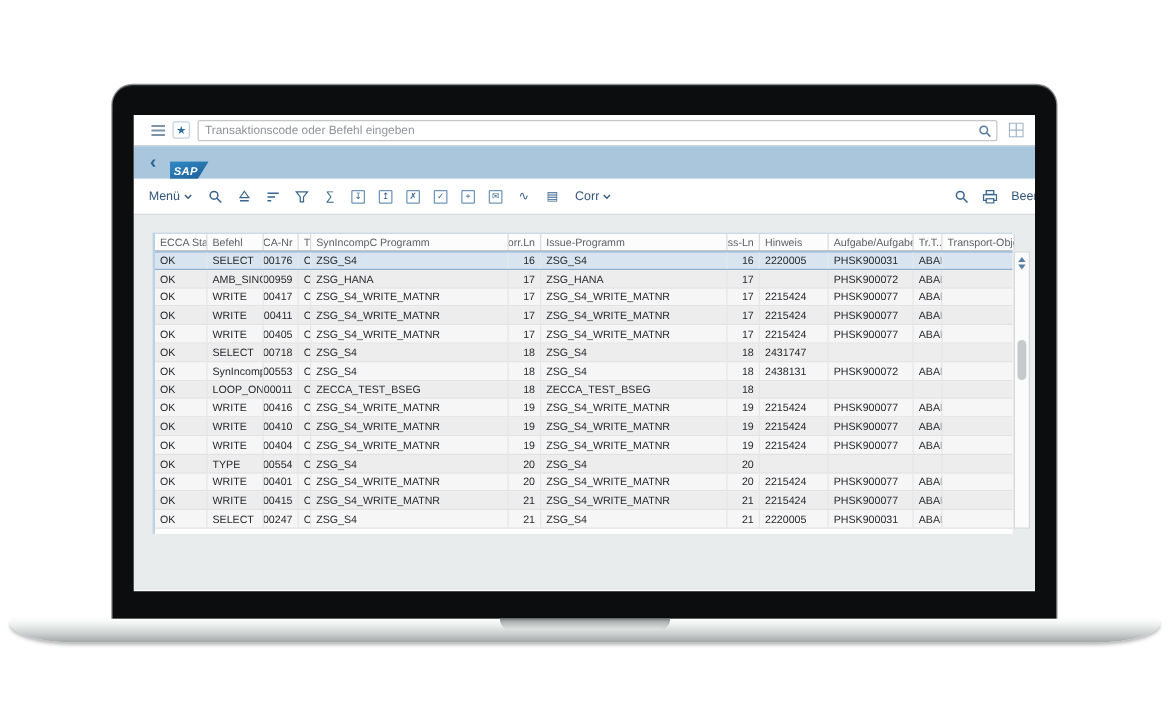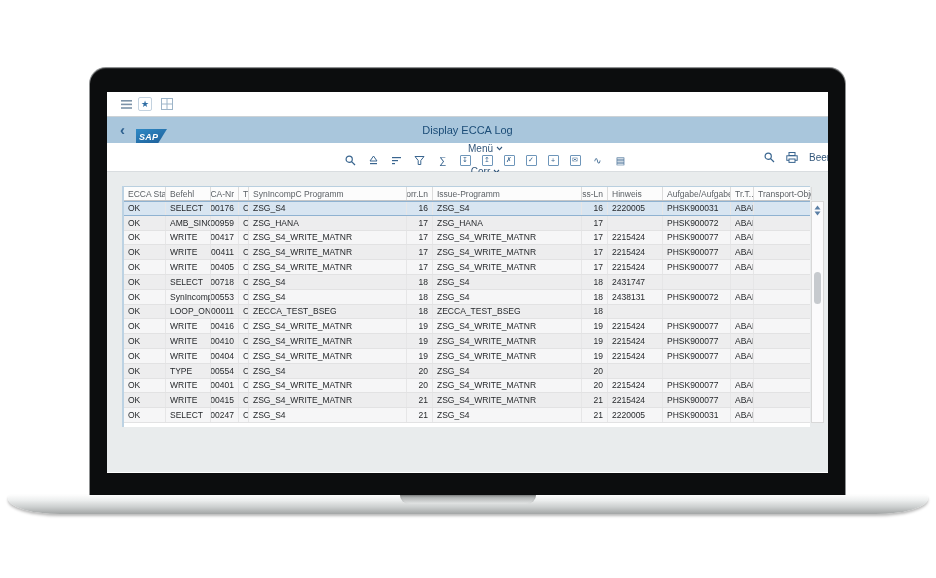--- a/index.html
+++ b/index.html
@@ -44,21 +44,21 @@
   .saplogo { margin-left:11px; width:31px; height:15px;
              background:linear-gradient(160deg,#2f8ac6 0%,#1f619b 90%);
              clip-path:polygon(0 0,100% 0,70% 100%,0 100%);
              color:#fff; font-size:9px; font-weight:bold; font-style:italic;
              display:flex; align-items:center; padding-left:3px; letter-spacing:.2px;margin-top:13px; }
   .apptitle { position:absolute; left:0; width:721px; text-align:center;
               color:#1b4c77; font-size:11px; }
 
   
   .toolbar { position:relative; height:29px; background:#fff; border-bottom:1px solid #d9dde0;
-             display:flex; align-items:center; padding-left:12px;flex-direction:column; }
+             display:flex; align-items:center; padding-left:12px; }
   .tlabel { color:#33577b; font-size:10px; display:flex; align-items:center; gap:3px; }
   .ticons { display:flex; align-items:center; gap:11px; margin:0 12px; }
   .tbi { display:flex; align-items:center; justify-content:center; width:12px; height:12px;
          color:#39658f; font-size:10px; }
   .tbi.box { width:11px; height:11px; border:1px solid #6e96ba; border-radius:1px; font-size:7px; }
   .tb-right { position:absolute; left:656px; top:0; height:100%; display:flex;
               align-items:center; gap:11px; }
   .tb-right .exit { color:#33577b; font-size:10px; white-space:nowrap; }
 
   
@@ -102,34 +102,42 @@
         <span class="ham">
           <svg width="11" height="9" viewBox="0 0 11 9">
               <g fill="#7d93a8">
                 <rect y="0" width="11" height="1.6"></rect>
                 <rect y="3.6" width="11" height="1.6"></rect>
                 <rect y="7.2" width="11" height="1.6"></rect>
               </g>
             </svg>
         </span>
         <span class="starbox">★</span>
+        <div class="cmdinput">
+          <span class="ph">Transaktionscode oder Befehl eingeben</span>
+          <span class="mag">
+            <svg width="10" height="10" viewBox="0 0 10 10">
+                <circle cx="4" cy="4" r="3" fill="none" stroke="#5a7fa5" stroke-width="1.2"></circle>
+                <line x1="6.3" y1="6.3" x2="9.3" y2="9.3" stroke="#5a7fa5" stroke-width="1.3"></line>
+              </svg>
+          </span>
+        </div>
         <span class="gridicn">
           <svg width="12" height="12" viewBox="0 0 12 12">
               <rect x="0.5" y="0.5" width="11" height="11" fill="none" stroke="#9db4c8"></rect>
               <line x1="6" y1="0.5" x2="6" y2="11.5" stroke="#9db4c8"></line>
               <line x1="0.5" y1="6" x2="11.5" y2="6" stroke="#9db4c8"></line>
             </svg>
         </span>
 
       </div>
 
       <div class="apphdr">
         <span class="backchev">‹</span>
         <span class="saplogo">SAP</span>
-        <span class="apptitle">Display ECCA Log</span>
       </div>
 
       <div class="toolbar">
         <span class="tlabel">
           <span>Menü</span>
           <svg width="7" height="5" viewBox="0 0 7 5">
               <path d="M1 1 L3.5 3.6 L6 1" fill="none" stroke="#33577b" stroke-width="1.1"></path>
             </svg>
         </span>
         <span class="ticons" id="tb-left">

